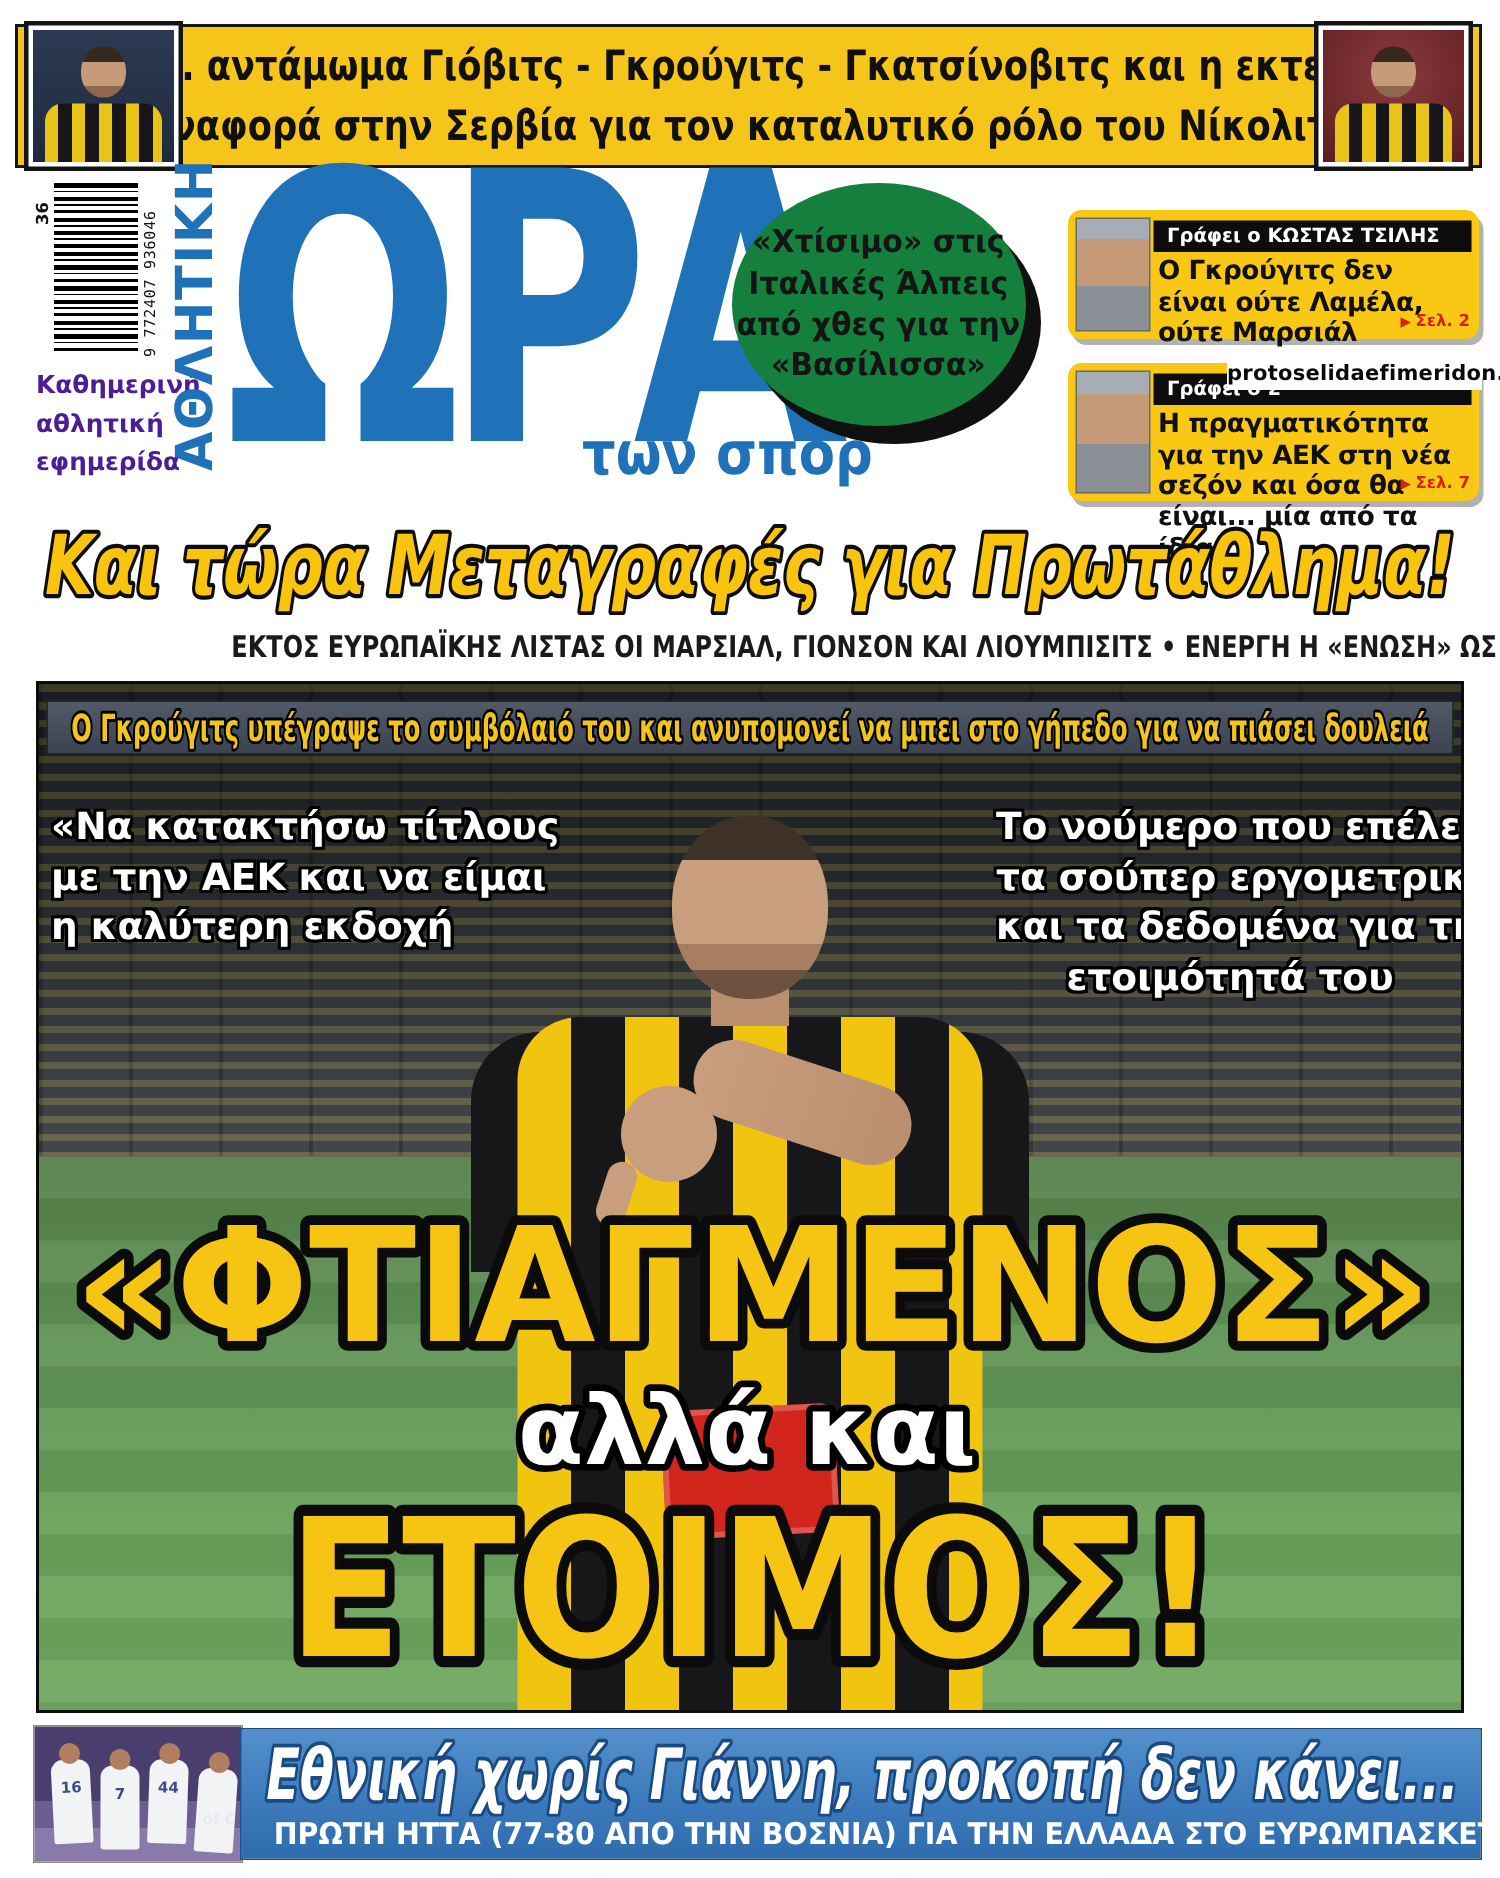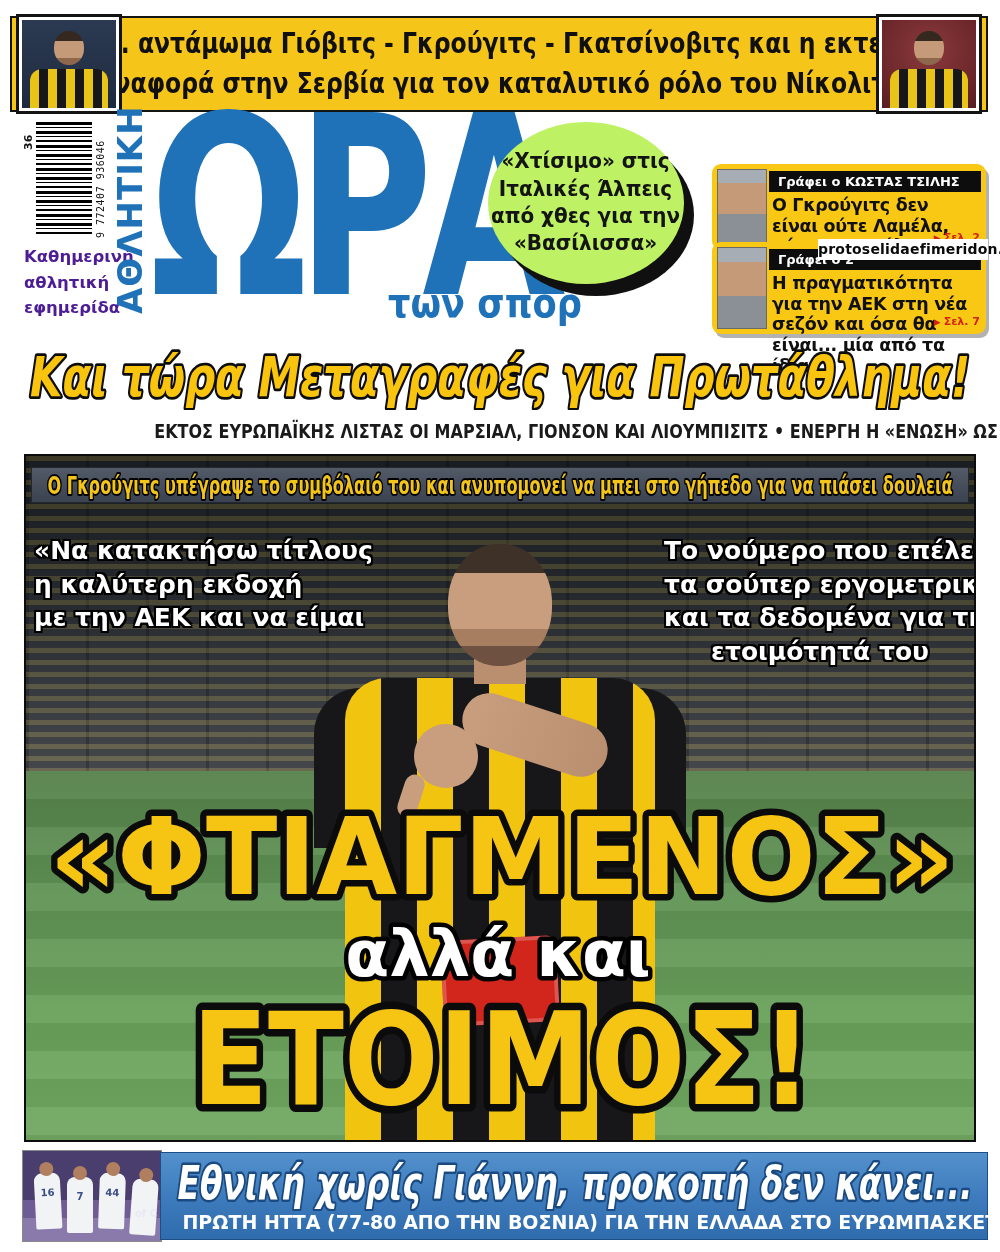--- a/index.html
+++ b/index.html
@@ -30,27 +30,27 @@
   .bc-num { left:95px; top:238px; width:116px; height:13px; transform:rotate(-90deg); transform-origin:0 0;
             font-family:"DejaVu Sans Mono", monospace; font-size:10px; color:#111; letter-spacing:0.5px; }
   .tagline { left:24px; top:244px; font-size:16.5px; font-weight:bold; color:#4c1d95; line-height:1.55; }
 
   .vert-title { left:110px; top:314px; width:196px; height:40px; transform:rotate(-90deg); transform-origin:0 0;
                 font-size:34px; font-weight:bold; color:#1f72b8; letter-spacing:1px; }
   .logo { left:150px; top:108px; font-size:250px; font-weight:bold; color:#1f72b8; letter-spacing:-14px; line-height:0.8;
           transform:scaleX(0.74); transform-origin:0 0; white-space:nowrap; }
   .logo-sub { left:388px; top:280px; font-size:40px; font-weight:bold; color:#1f72b8; transform:scaleX(0.88); transform-origin:0 0; white-space:nowrap; }
 
-  .bubble { left:488px; top:122px; width:196px; height:162px; background:#bef264; border-radius:50%;
+  .bubble { left:488px; top:122px; width:196px; height:162px; background:#15803d; border-radius:50%;
             box-shadow:10px 12px 0 #101010; display:flex; align-items:center; justify-content:center; }
   .bubble-text { text-align:center; font-size:21px; font-weight:bold; color:#141414; line-height:1.3; transform:scaleX(0.95); }
   .bubble-text div { white-space:nowrap; }
 
   .col-box { background:#f8c814; border-radius:9px; box-shadow:3px 4px 0 rgba(0,0,0,0.30); }
-  .col-box1 { left:712px; top:140px; width:274px; height:86px;margin-top:24px; }
+  .col-box1 { left:712px; top:140px; width:274px; height:86px; }
   .col-box2 { left:712px; top:242px; width:274px; height:92px; }
   .col-photo { position:absolute; left:5px; top:5px; width:50px; border:1px solid #6a6a6a;
                background:linear-gradient(180deg,#a7adb4 0 18%, #c59a79 18% 60%, #8b9096 60%); }
   .col-head { position:absolute; left:57px; top:7px; right:5px; height:21px; background:#0d0d0d; color:#fff;
               font-size:13px; font-weight:bold; line-height:21px; padding-left:9px; white-space:nowrap; overflow:hidden; }
   .col-title { position:absolute; left:60px; top:31px; width:207px; font-size:17.5px; font-weight:bold; color:#101010;
                line-height:1.18; letter-spacing:-0.3px; }
   .col-ref { position:absolute; right:6px; bottom:6px; font-size:11px; font-weight:bold; color:#d42310; }
   .col-ref::before { content:"▶ "; font-size:9px; }
 
@@ -199,22 +199,22 @@
     <div class="pl-badge"></div>
 
     <div class="kicker-strip">
       <svg width="930" height="34" viewBox="0 0 930 34">
         <text x="465" y="26" text-anchor="middle" font-family="DejaVu Sans, sans-serif" font-weight="bold" font-size="25" fill="#f3c41a" stroke="#000" stroke-width="4" stroke-linejoin="round" paint-order="stroke fill" textLength="905" lengthAdjust="spacingAndGlyphs">Ο Γκρούγιτς υπέγραψε το συμβόλαιό του και ανυπομονεί να μπει στο γήπεδο για να πιάσει δουλειά</text>
       </svg>
     </div>
 
     <div class="quote-left o2">
       <div>«Να κατακτήσω τίτλους</div>
+      <div>με την ΑΕΚ και να είμαι</div>
       <div>η καλύτερη εκδοχή</div>
-      <div>με την ΑΕΚ και να είμαι</div>
     </div>
     <div class="deck-right o2">
       <div>Το νούμερο που επέλεξε,</div>
       <div>τα σούπερ εργομετρικά</div>
       <div>και τα δεδομένα για την</div>
       <div>ετοιμότητά του</div>
     </div>
 
     <svg class="big1-svg" viewBox="0 0 936 140">
       <text x="468" y="110" text-anchor="middle" font-family="DejaVu Sans, sans-serif" font-weight="bold" font-size="106" fill="#f6c513" stroke="#0b0b0b" stroke-width="13" stroke-linejoin="round" paint-order="stroke fill" textLength="905" lengthAdjust="spacingAndGlyphs">«ΦΤΙΑΓΜΕΝΟΣ»</text>

